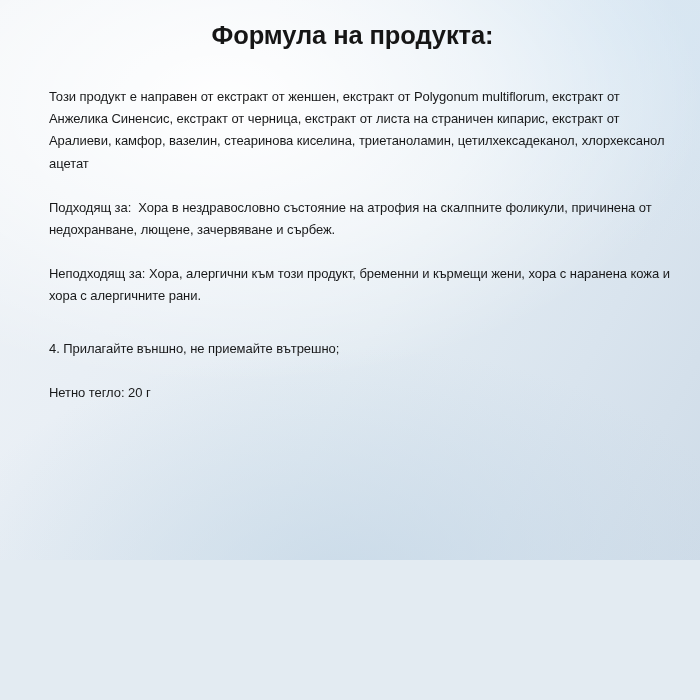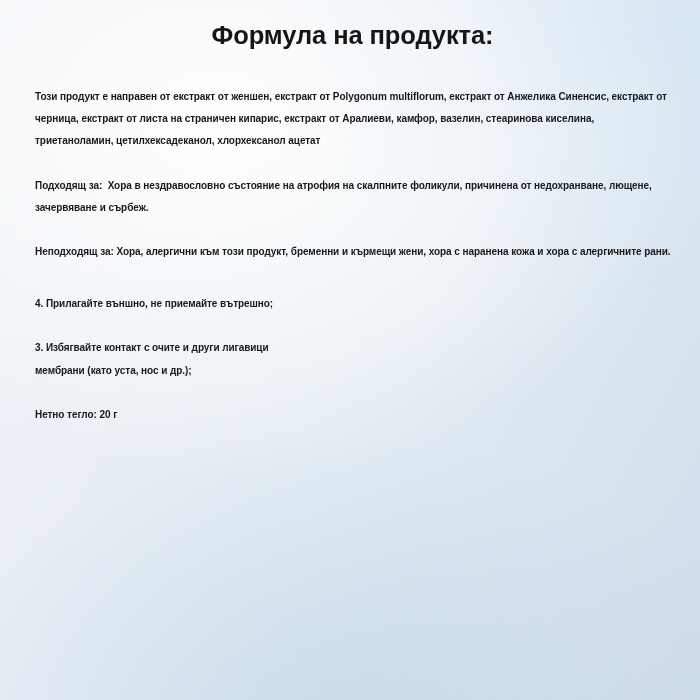--- a/index.html
+++ b/index.html
@@ -10,21 +10,21 @@
     width: 700px;
     height: 700px;
     overflow: hidden;
     font-family: "Liberation Sans", "DejaVu Sans", sans-serif;
     background: #e3ebf2;
   }
 
   #page {
     position: relative;
     width: 700px;
-    height: 700px;
+    height: 560px;
     box-sizing: border-box;
     background-color: #e0e9f1;
     background-image:
       radial-gradient(ellipse 95% 70% at 32% 18%, rgba(255,255,255,0.96) 0%, rgba(255,255,255,0.55) 38%, rgba(255,255,255,0.0) 72%),
       radial-gradient(ellipse 70% 55% at 88% 6%, rgba(214,230,243,0.85) 0%, rgba(214,230,243,0.0) 70%),
       radial-gradient(ellipse 85% 60% at 50% 104%, rgba(198,216,231,0.8) 0%, rgba(198,216,231,0.0) 70%),
       linear-gradient(118deg, #eef2f6 0%, #e9eff5 28%, #e2ebf2 55%, #d9e4ee 78%, #cfdce8 100%);
     overflow: hidden;
   }
 
@@ -48,23 +48,23 @@
     color: #161616;
     letter-spacing: -0.1px;
     padding-top: 4px;
   }
 
   .body-block {
     margin-top: 34px;
   }
 
   .para {
-    margin: 0 0 22px 2px;
-    font-size: 10px;
-    font-weight: bold;
+    margin: 0 0 22px 16px;
+    font-size: 13px;
+    font-weight: normal;
     line-height: 22.2px;
     color: #18191a;
     letter-spacing: -0.06px;
     white-space: pre-wrap;
     max-width: 648px;
   }
 
   .para.tight {
     margin-bottom: 0;
   }
@@ -89,21 +89,19 @@
 
       <p class="para">Този продукт е направен от екстракт от женшен, екстракт от Polygonum multiflorum, екстракт от Анжелика Синенсис, екстракт от черница, екстракт от листа на страничен кипарис, екстракт от Аралиеви, камфор, вазелин, стеаринова киселина, триетаноламин, цетилхексадеканол, хлорхексанол ацетат</p>
 
       <p class="para">Подходящ за:  Хора в нездравословно състояние на атрофия на скалпните фоликули, причинена от недохранване, лющене, зачервяване и сърбеж.</p>
 
       <p class="para gap-lg">Неподходящ за: Хора, алергични към този продукт, бременни и кърмещи жени, хора с наранена кожа и хора с алергичните рани.</p>
 
 
       <p class="para">4. Прилагайте външно, не приемайте вътрешно;</p>
 
-      <p class="para">3. Избягвайте контакт с очите и други лигавици
-мембрани (като уста, нос и др.);</p>
 
 
       <p class="para tight">Нетно тегло: 20 г</p>
 
     </div>
   </div>
 </div>
 
 </body></html>

